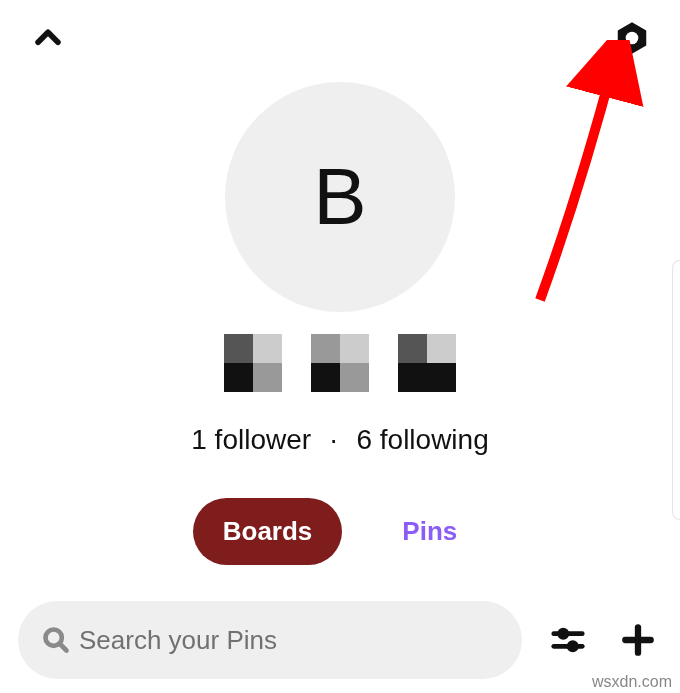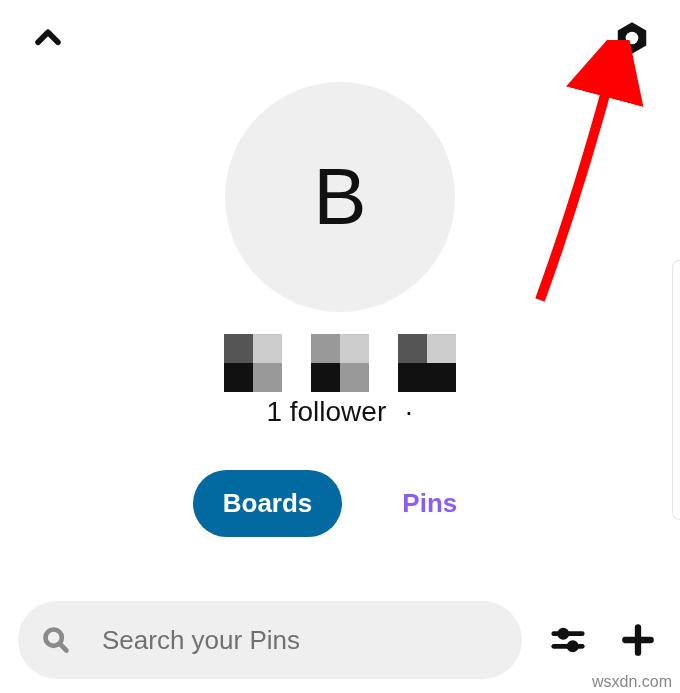--- a/index.html
+++ b/index.html
@@ -52,21 +52,21 @@
       grid-template-rows: repeat(2, 1fr);
       gap: 0;
     }
     .px { width: 100%; height: 100%; }
     .g1 { background: #555; }
     .g2 { background: #999; }
     .g3 { background: #ccc; }
     .g4 { background: #111; }
     .wt { background: #fff; }
     .stats {
-      margin-top: 4px;
+      margin-top: 32px;
       font-size: 28px;
       color: #111;
       display: flex;
       align-items: center;
       gap: 18px;
     }
     .dot-sep { color: #111; }
     .tabs {
       display: flex;
       gap: 30px;
@@ -75,42 +75,42 @@
     }
     .tab {
       padding: 18px 30px;
       font-size: 26px;
       font-weight: 600;
       border-radius: 40px;
       cursor: pointer;
       color: #8b5cf6;
     }
     .tab.active {
-      background: #0369a1;
+      background: #7f1d1d;
       color: #fff;
     }
     .bottom-bar {
       position: absolute;
       bottom: 14px;
       left: 0;
       width: 100%;
       padding: 0 18px;
       display: flex;
       align-items: center;
       gap: 22px;
     }
     .search-field {
       flex: 1;
       background: #efefef;
       border-radius: 40px;
       height: 78px;
       display: flex;
       align-items: center;
       padding: 0 24px;
-      gap: 32px;
+      gap: 9px;
     }
     .search-placeholder {
       font-size: 26px;
       color: #717171;
     }
     .icon-btn {
       width: 48px; height: 48px;
       display: flex; align-items: center; justify-content: center;
       cursor: pointer;
       color: #111;
@@ -176,20 +176,21 @@
       <div class="px wt"></div>
       <div class="px g4"></div>
       <div class="px g2"></div>
       <div class="px wt"></div>
       <div class="px g4"></div>
       <div class="px g4"></div>
   </div>
   <div class="stats">
     <span>1 follower</span>
     <span class="dot-sep">·</span>
+    <span>6 following</span>
   </div>
   <div class="tabs">
     <div class="tab active"><span>Boards</span></div>
     <div class="tab"><span>Pins</span></div>
   </div>
 </div>
 
 <div class="bottom-bar">
   <div class="search-field">
     <svg width="28" height="28" viewBox="0 0 24 24" fill="none" stroke="#8a8a8a" stroke-width="4" stroke-linecap="round">

